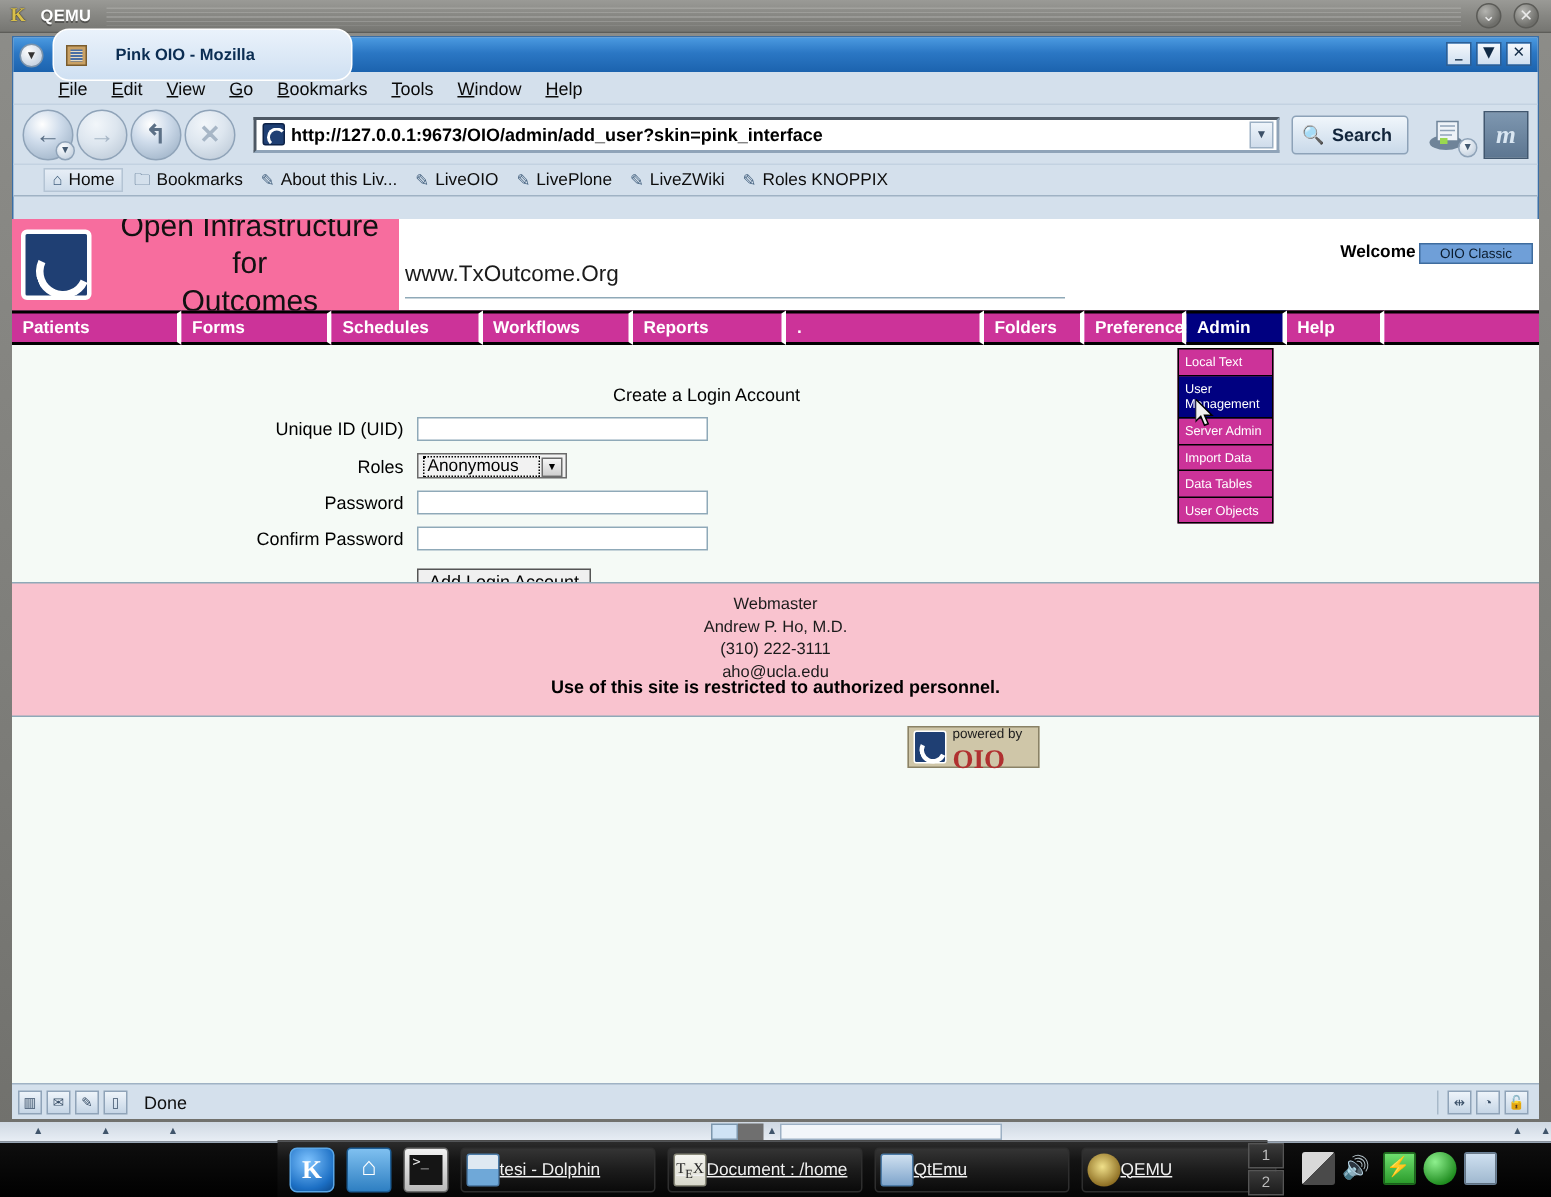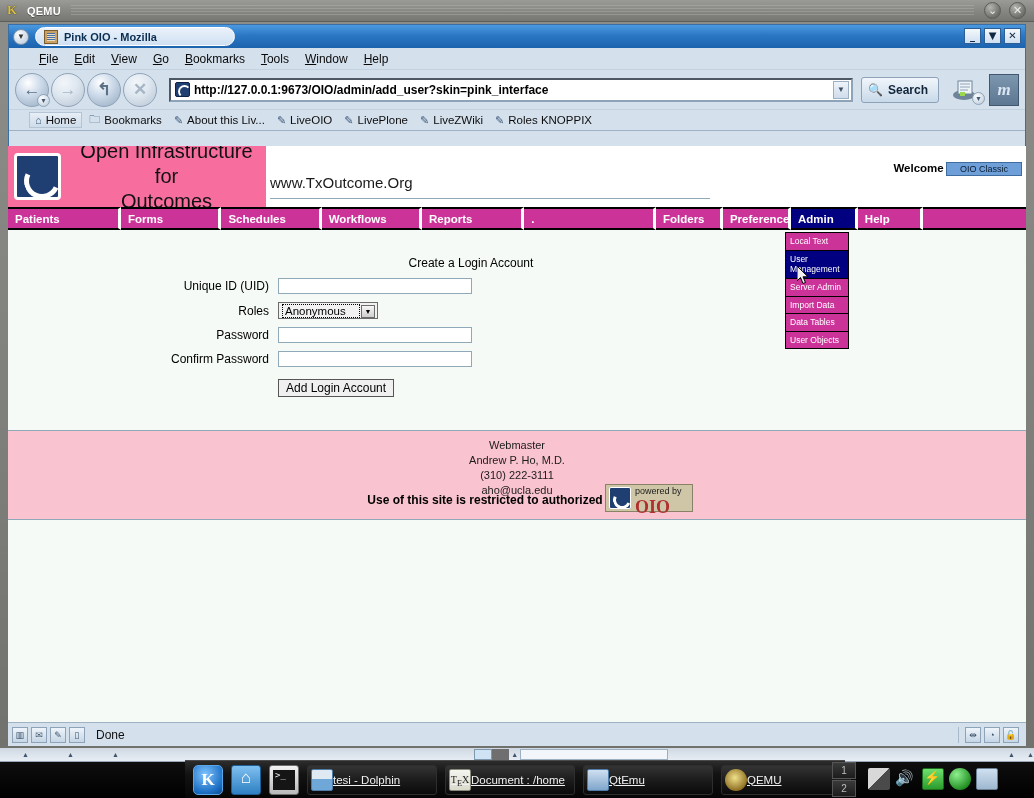--- a/index.html
+++ b/index.html
@@ -63,25 +63,25 @@
     background: linear-gradient(to bottom, #4b9ae0 0%, #2b77c4 45%, #1c63ae 100%);
     display: flex; align-items: center; position: relative;
   }
   #win-menu-btn {
     width: 16px; height: 16px; border-radius: 50%; margin-left: 4px;
     background: radial-gradient(circle at 35% 30%, #fdfdfd, #c8d4e2 75%);
     border: 1px solid #7b93ab;
     color: #333; font-size: 8px; line-height: 14px; text-align: center;
   }
   #browser-tab {
-    margin-left: 6px; height: 19px; padding: 0 16px 0 8px;
+    margin-left: 6px; height: 35px; padding: 0 16px 0 8px;
     background: linear-gradient(to bottom, #eaf2fb, #cfe0f2);
     border: 1px solid #ffffff;
     border-radius: 11px;
-    display: flex; align-items: center; gap: 6px;
+    display: flex; align-items: center; gap: 19px;
     min-width: 200px;
   }
   #tab-favicon {
     width: 14px; height: 14px; background: #c9a165;
     border: 1px solid #7a5c2e; position: relative; overflow: hidden;
   }
   #tab-favicon::after {
     content: ""; position: absolute; left: 2px; top: 2px; right: 2px; bottom: 2px;
     background: repeating-linear-gradient(to bottom,#4a6fa5 0,#4a6fa5 1px,#e8dcc2 1px,#e8dcc2 2px);
   }
@@ -261,21 +261,21 @@
   #admin-menu .ami:last-child { border-bottom: none; }
 
   
   #mouse-cursor {
     position: absolute; left: 797px; top: 266px; width: 13px; height: 20px; z-index: 40;
     pointer-events: none;
   }
 
   
   #oio-form {
-    position: relative; background: #f5faf6; height: 200px;
+    position: relative; background: #f5faf6; height: 158px;
     padding-top: 26px;
   }
   #form-title {
     text-align: center; font-size: 12px; color: #000;
     width: 386px; margin-left: 270px;
   }
   .frow { display: flex; align-items: center; margin-top: 8px; }
   .flabel {
     width: 270px; text-align: right; padding-right: 9px;
     font-size: 12px; color: #000;

